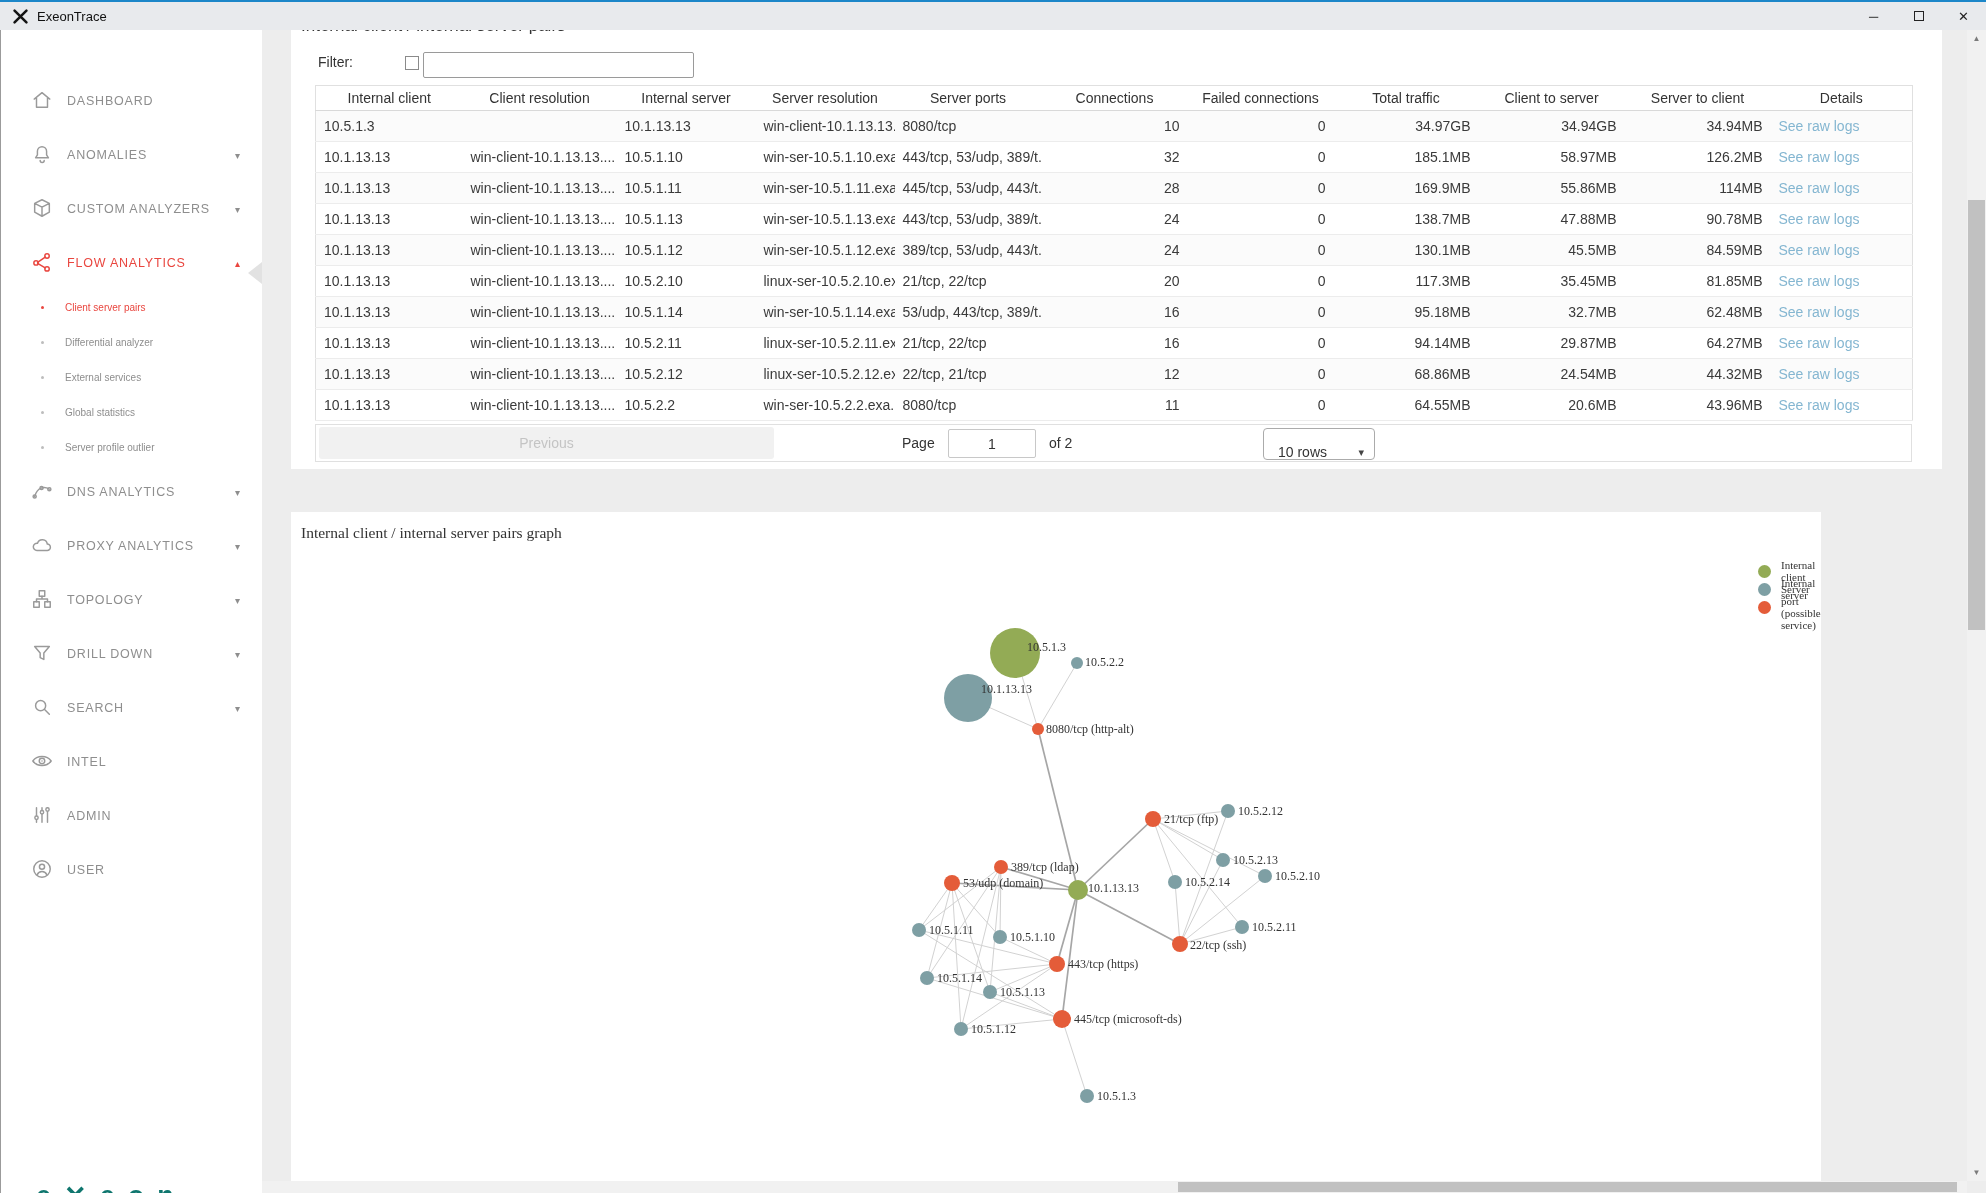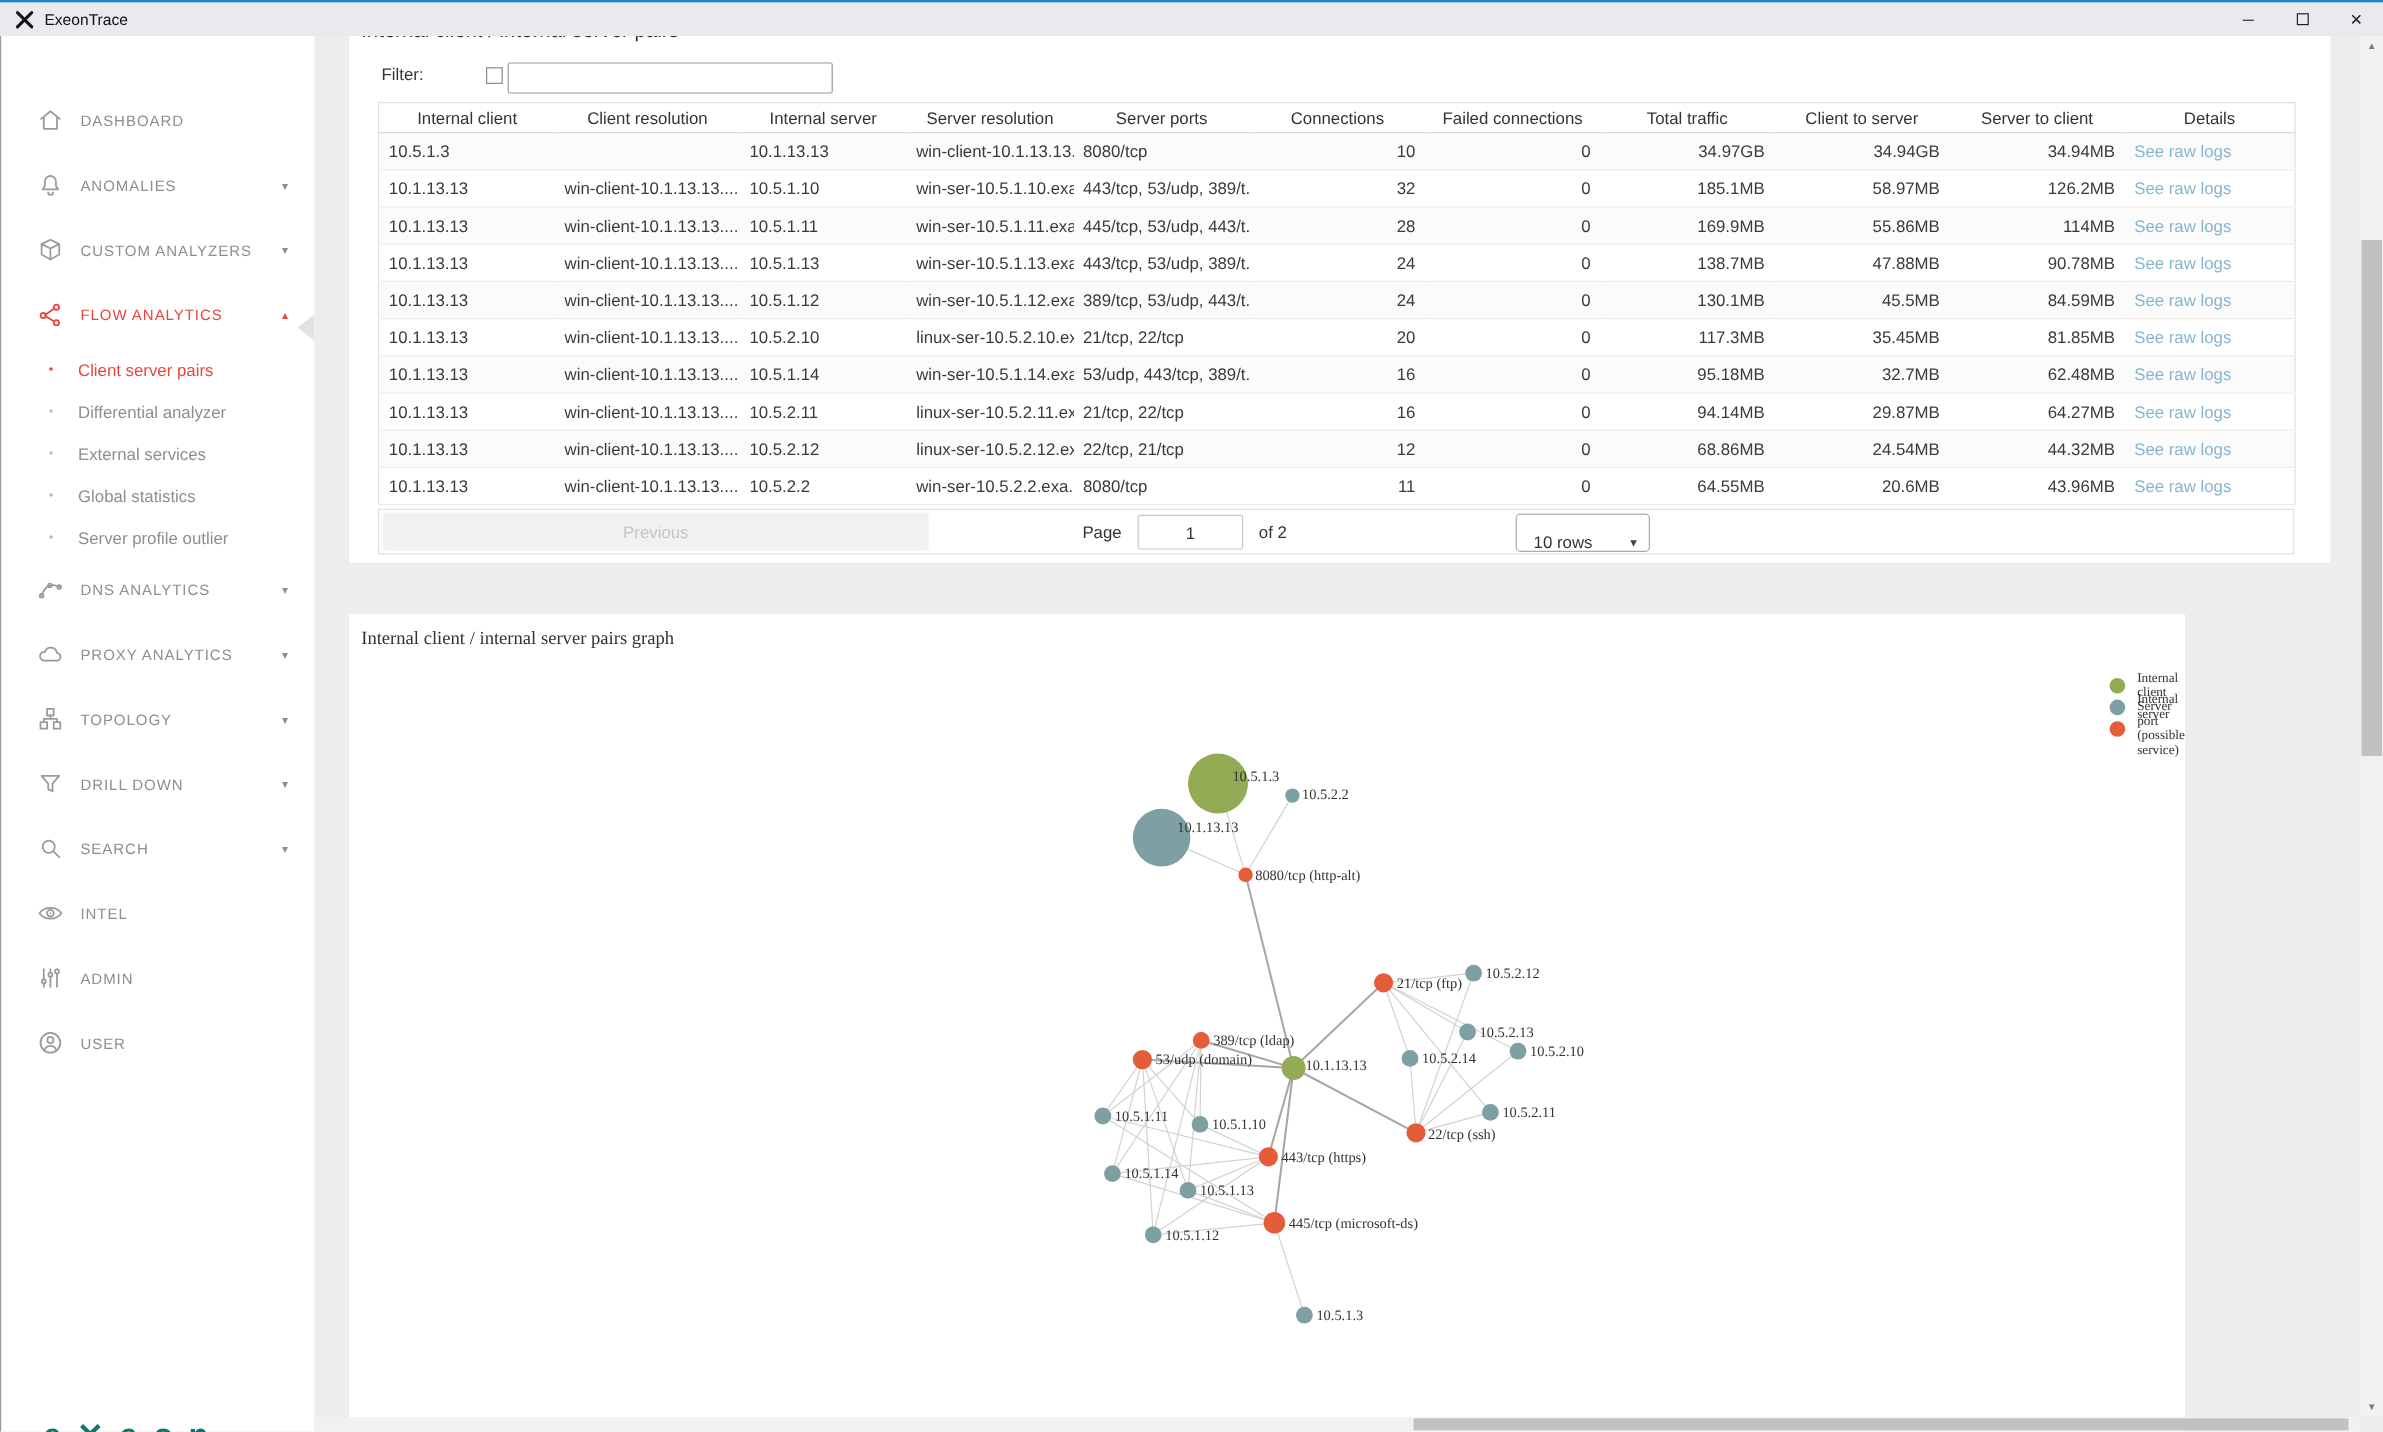--- a/index.html
+++ b/index.html
@@ -22,21 +22,21 @@
   #sidebar { left:0; top:30px; width:262px; height:1163px; background:#ffffff; z-index:5;
              border-left:1px solid #9b9b9b; }
   .side-item { height:54px; display:flex; align-items:center; position:relative; cursor:pointer; }
   .side-item .s-icon { width:24px; height:24px; margin-left:30px; flex:0 0 24px; }
   .side-item .s-label { margin-left:12px; font-size:12.5px; letter-spacing:0.8px; color:#8e8e8e; }
   .side-item.active .s-label { color:#e9463f; }
   .side-item .s-chev { position:absolute; right:22px; font-size:10px; color:#8e8e8e; }
   .side-item.active .s-chev { color:#e9463f; }
   .side-sub { height:35px; display:flex; align-items:center; position:relative; cursor:pointer; }
   .side-sub .dot { width:3px; height:3px; border-radius:50%; background:#bdbdbd; margin-left:40px; }
-  .side-sub .s-label { margin-left:21px; font-size:14px; color:#8e8e8e; }
+  .side-sub .s-label { margin-left:21px; font-size:10px; color:#8e8e8e; }
   .side-sub.selected .s-label { color:#e9463f; }
   .side-sub .dot.red { background:#e9463f; }
   #select-arrow { left:248px; top:262px; width:0; height:0;
                   border-top:11px solid transparent; border-bottom:11px solid transparent;
                   border-right:14px solid #e2e2e2; z-index:6; }
   #brand { left:36px; top:1180px; font-size:27px; font-weight:600; color:#0f766e;
            letter-spacing:13px; z-index:6; }
 
   
   .panel { background:#ffffff; z-index:2; }

